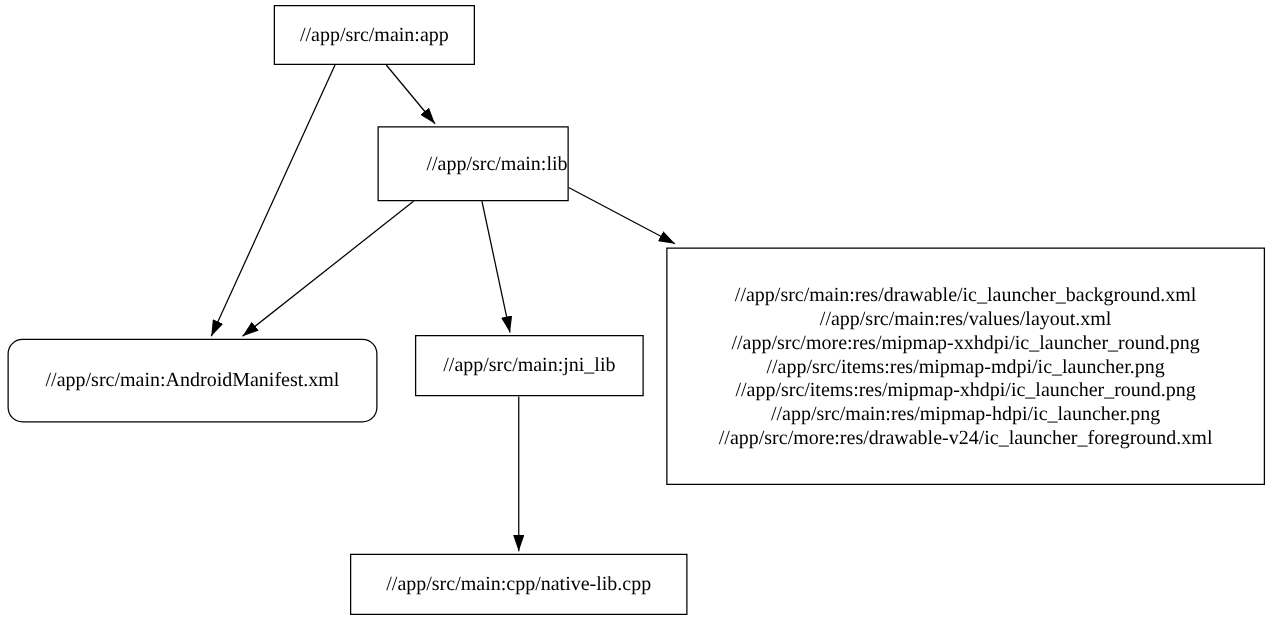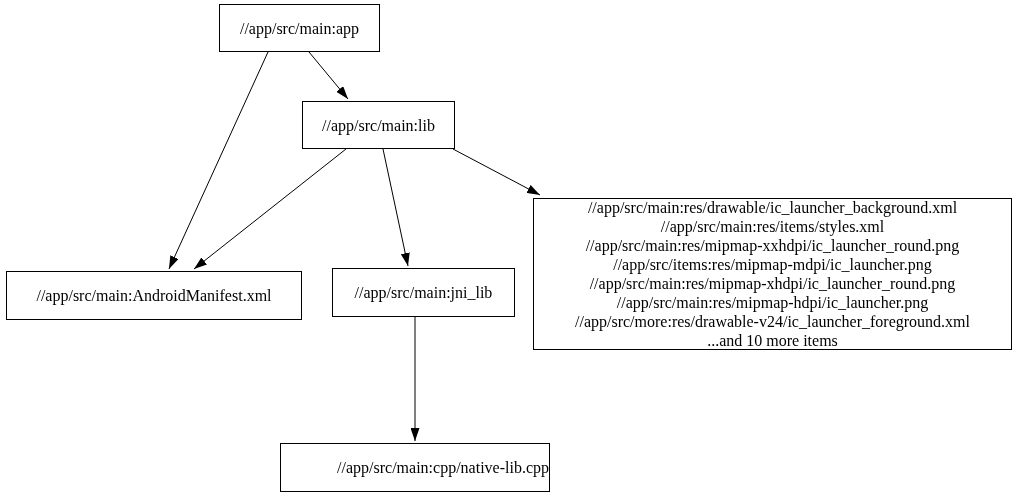--- a/index.html
+++ b/index.html
@@ -60,40 +60,39 @@
     <line x1="346" y1="149" x2="194" y2="269" stroke="#000000" stroke-width="1" marker-end="url(#arrow)"></line>
     <line x1="383" y1="149" x2="408" y2="266" stroke="#000000" stroke-width="1" marker-end="url(#arrow)"></line>
     <line x1="453" y1="149" x2="540" y2="195" stroke="#000000" stroke-width="1" marker-end="url(#arrow)"></line>
     <line x1="415" y1="317" x2="415" y2="441" stroke="#000000" stroke-width="1" marker-end="url(#arrow)"></line>
   </svg>
 
   <div class="node" style="left:203px; top:4px; width:161px; height:48px;margin-left:16px;">
     <span>//app/src/main:app</span>
   </div>
 
-  <div class="node" style="left:302px; top:101px; width:153px; height:48px;">
+  <div class="node" style="left:302px; top:101px; width:153px; height:60px;justify-content:flex-end;">
     <span>//app/src/main:lib</span>
   </div>
 
-  <div class="node" style="left:6px; top:271px; width:296px; height:49px;">
+  <div class="node" style="left:6px; top:271px; width:296px; height:67px;border-radius:12px;">
     <span>//app/src/main:AndroidManifest.xml</span>
   </div>
 
   <div class="node" style="left:332px; top:268px; width:183px; height:49px;">
     <span>//app/src/main:jni_lib</span>
   </div>
 
-  <div class="node node-multiline" style="left:533px; top:198px; width:479px; height:152px;">
+  <div class="node node-multiline" style="left:533px; top:198px; width:479px; height:190px;">
     <div>//app/src/main:res/drawable/ic_launcher_background.xml</div>
-    <div>//app/src/main:res/items/styles.xml</div>
-    <div>//app/src/main:res/mipmap-xxhdpi/ic_launcher_round.png</div>
+    <div>//app/src/main:res/values/layout.xml</div>
+    <div>//app/src/more:res/mipmap-xxhdpi/ic_launcher_round.png</div>
     <div>//app/src/items:res/mipmap-mdpi/ic_launcher.png</div>
-    <div>//app/src/main:res/mipmap-xhdpi/ic_launcher_round.png</div>
+    <div>//app/src/items:res/mipmap-xhdpi/ic_launcher_round.png</div>
     <div>//app/src/main:res/mipmap-hdpi/ic_launcher.png</div>
     <div>//app/src/more:res/drawable-v24/ic_launcher_foreground.xml</div>
-    <div>...and 10 more items</div>
   </div>
 
-  <div class="node" style="left:280px; top:443px; width:270px; height:49px;justify-content:flex-end;">
+  <div class="node" style="left:280px; top:443px; width:270px; height:49px;">
     <span>//app/src/main:cpp/native-lib.cpp</span>
   </div>
 
 </div>
 
 </body></html>

